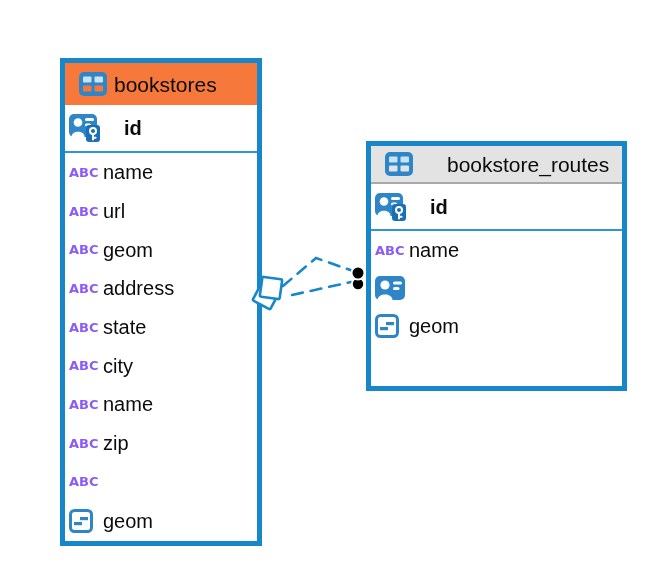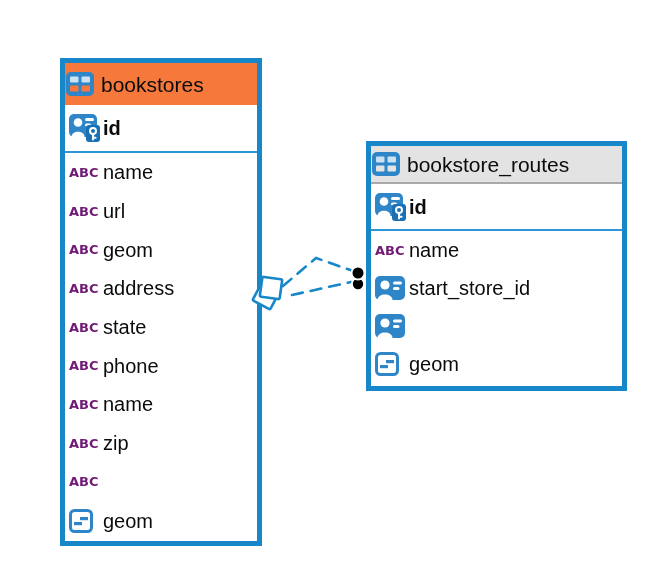--- a/index.html
+++ b/index.html
@@ -6,40 +6,40 @@
   #canvas{
     position:relative;width:654px;height:570px;background:#ffffff;overflow:hidden;
     font-family:"Liberation Sans", sans-serif;color:#0b0b0b;
   }
   .er-table{
     position:absolute;background:#ffffff;border:5px solid #1787C9;box-sizing:border-box;
   }
   #table-bookstores{left:60px;top:58px;width:202px;height:488px;}
   #table-routes{left:366px;top:141px;width:261px;height:250px;}
   .t-header{
-    display:flex;align-items:center;padding-left:1px;box-sizing:border-box;
+    display:flex;align-items:center;padding-left:14px;box-sizing:border-box;
   }
   #table-bookstores .t-header{height:42px;}
   #table-routes .t-header{height:38px;border-bottom:2px solid #A9A9A9;}
   .hicon{display:inline-flex;align-items:center;flex:0 0 auto;}
   .t-title{margin-left:7px;font-size:21px;line-height:1;white-space:nowrap;}
   .pk-section{border-bottom:2px solid #2E96D6;}
   #table-bookstores .pk-section .row{height:46px;}
   #table-routes .pk-section .row{height:45px;}
   .row{
     display:flex;align-items:center;padding-left:4px;box-sizing:border-box;
   }
   #table-bookstores .body-section .row{height:38.7px;}
   #table-routes .body-section .row{height:38px;}
   .cicon{width:34px;flex:0 0 auto;display:inline-flex;align-items:center;}
   .cname{font-size:20px;line-height:1;white-space:nowrap;}
-  .pk .cname{font-weight:bold;}
+  .pk .cname{font-weight:bold;margin-left:21px;}
   .abc{
     font-family:"DejaVu Sans", sans-serif;font-weight:800;font-size:13px;
-    color:#701a75;letter-spacing:0px;line-height:1;
+    color:#8b5cf6;letter-spacing:0px;line-height:1;
   }
   #rel-overlay{position:absolute;left:0;top:0;pointer-events:none;}
   .dash{stroke:#1787C9;stroke-width:2.6;fill:none;stroke-dasharray:11 8;stroke-linecap:round;}
   .sq{fill:#ffffff;stroke:#1787C9;stroke-width:2.6;}
 </style>
 </head>
 <body>
 
 <div id="canvas">
 
@@ -101,21 +101,21 @@
         <div class="row">
           <span class="cicon">
             <span class="abc">ABC</span>
           </span>
           <span class="cname">state</span>
         </div>
         <div class="row">
           <span class="cicon">
             <span class="abc">ABC</span>
           </span>
-          <span class="cname">phone</span>
+          <span class="cname">city</span>
         </div>
         <div class="row">
           <span class="cicon">
             <span class="abc">ABC</span>
           </span>
           <span class="cname">name</span>
         </div>
         <div class="row">
           <span class="cicon">
             <span class="abc">ABC</span>
@@ -134,21 +134,21 @@
        <rect x="11" y="8" width="8" height="3.2" fill="#2E86C9"></rect>
        <rect x="5" y="13" width="8" height="3.2" fill="#2E86C9"></rect>
      </svg>
           </span>
           <span class="cname">geom</span>
         </div>
       </div>
   </div>
 
   <div id="table-routes" class="er-table">
-    <div class="t-header" style="background: rgb(227, 227, 227);">
+    <div class="t-header" style="background: rgb(227, 227, 227); gap: 27px;">
       <span class="hicon">
           <svg width="28" height="24" viewBox="0 0 28 24">
        <rect width="28" height="24" rx="5" fill="#2E86C9"></rect>
        <rect x="4" y="4.5" width="8.5" height="6" rx="1" fill="#CBE2F3"></rect>
        <rect x="15.5" y="4.5" width="8.5" height="6" rx="1" fill="#CBE2F3"></rect>
        <rect x="4" y="13.5" width="8.5" height="6" rx="1" fill="#E3E3E3"></rect>
        <rect x="15.5" y="13.5" width="8.5" height="6" rx="1" fill="#E3E3E3"></rect>
      </svg>
         </span>
       <span class="t-title">bookstore_routes</span>
@@ -169,32 +169,20 @@
           </span>
           <span class="cname">id</span>
         </div>
       </div>
     <div class="body-section">
         <div class="row">
           <span class="cicon">
             <span class="abc">ABC</span>
           </span>
           <span class="cname">name</span>
-        </div>
-        <div class="row">
-          <span class="cicon">
-            <svg width="30" height="24" viewBox="0 0 30 24">
-       <rect width="30" height="24" rx="5" fill="#2E86C9"></rect>
-       <rect x="18" y="5.5" width="9" height="3" rx="1.5" fill="#ffffff"></rect>
-       <rect x="18" y="11" width="6.5" height="3" rx="1.5" fill="#ffffff"></rect>
-       <circle cx="10" cy="9" r="4.6" fill="#ffffff"></circle>
-       <path d="M2.5 24 C2.5 16.5 17.5 16.5 17.5 24 Z" fill="#ffffff"></path>
-     </svg>
-          </span>
-          <span class="cname">start_store_id</span>
         </div>
         <div class="row">
           <span class="cicon">
             <svg width="30" height="24" viewBox="0 0 30 24">
        <rect width="30" height="24" rx="5" fill="#2E86C9"></rect>
        <rect x="18" y="5.5" width="9" height="3" rx="1.5" fill="#ffffff"></rect>
        <rect x="18" y="11" width="6.5" height="3" rx="1.5" fill="#ffffff"></rect>
        <circle cx="10" cy="9" r="4.6" fill="#ffffff"></circle>
        <path d="M2.5 24 C2.5 16.5 17.5 16.5 17.5 24 Z" fill="#ffffff"></path>
      </svg>

